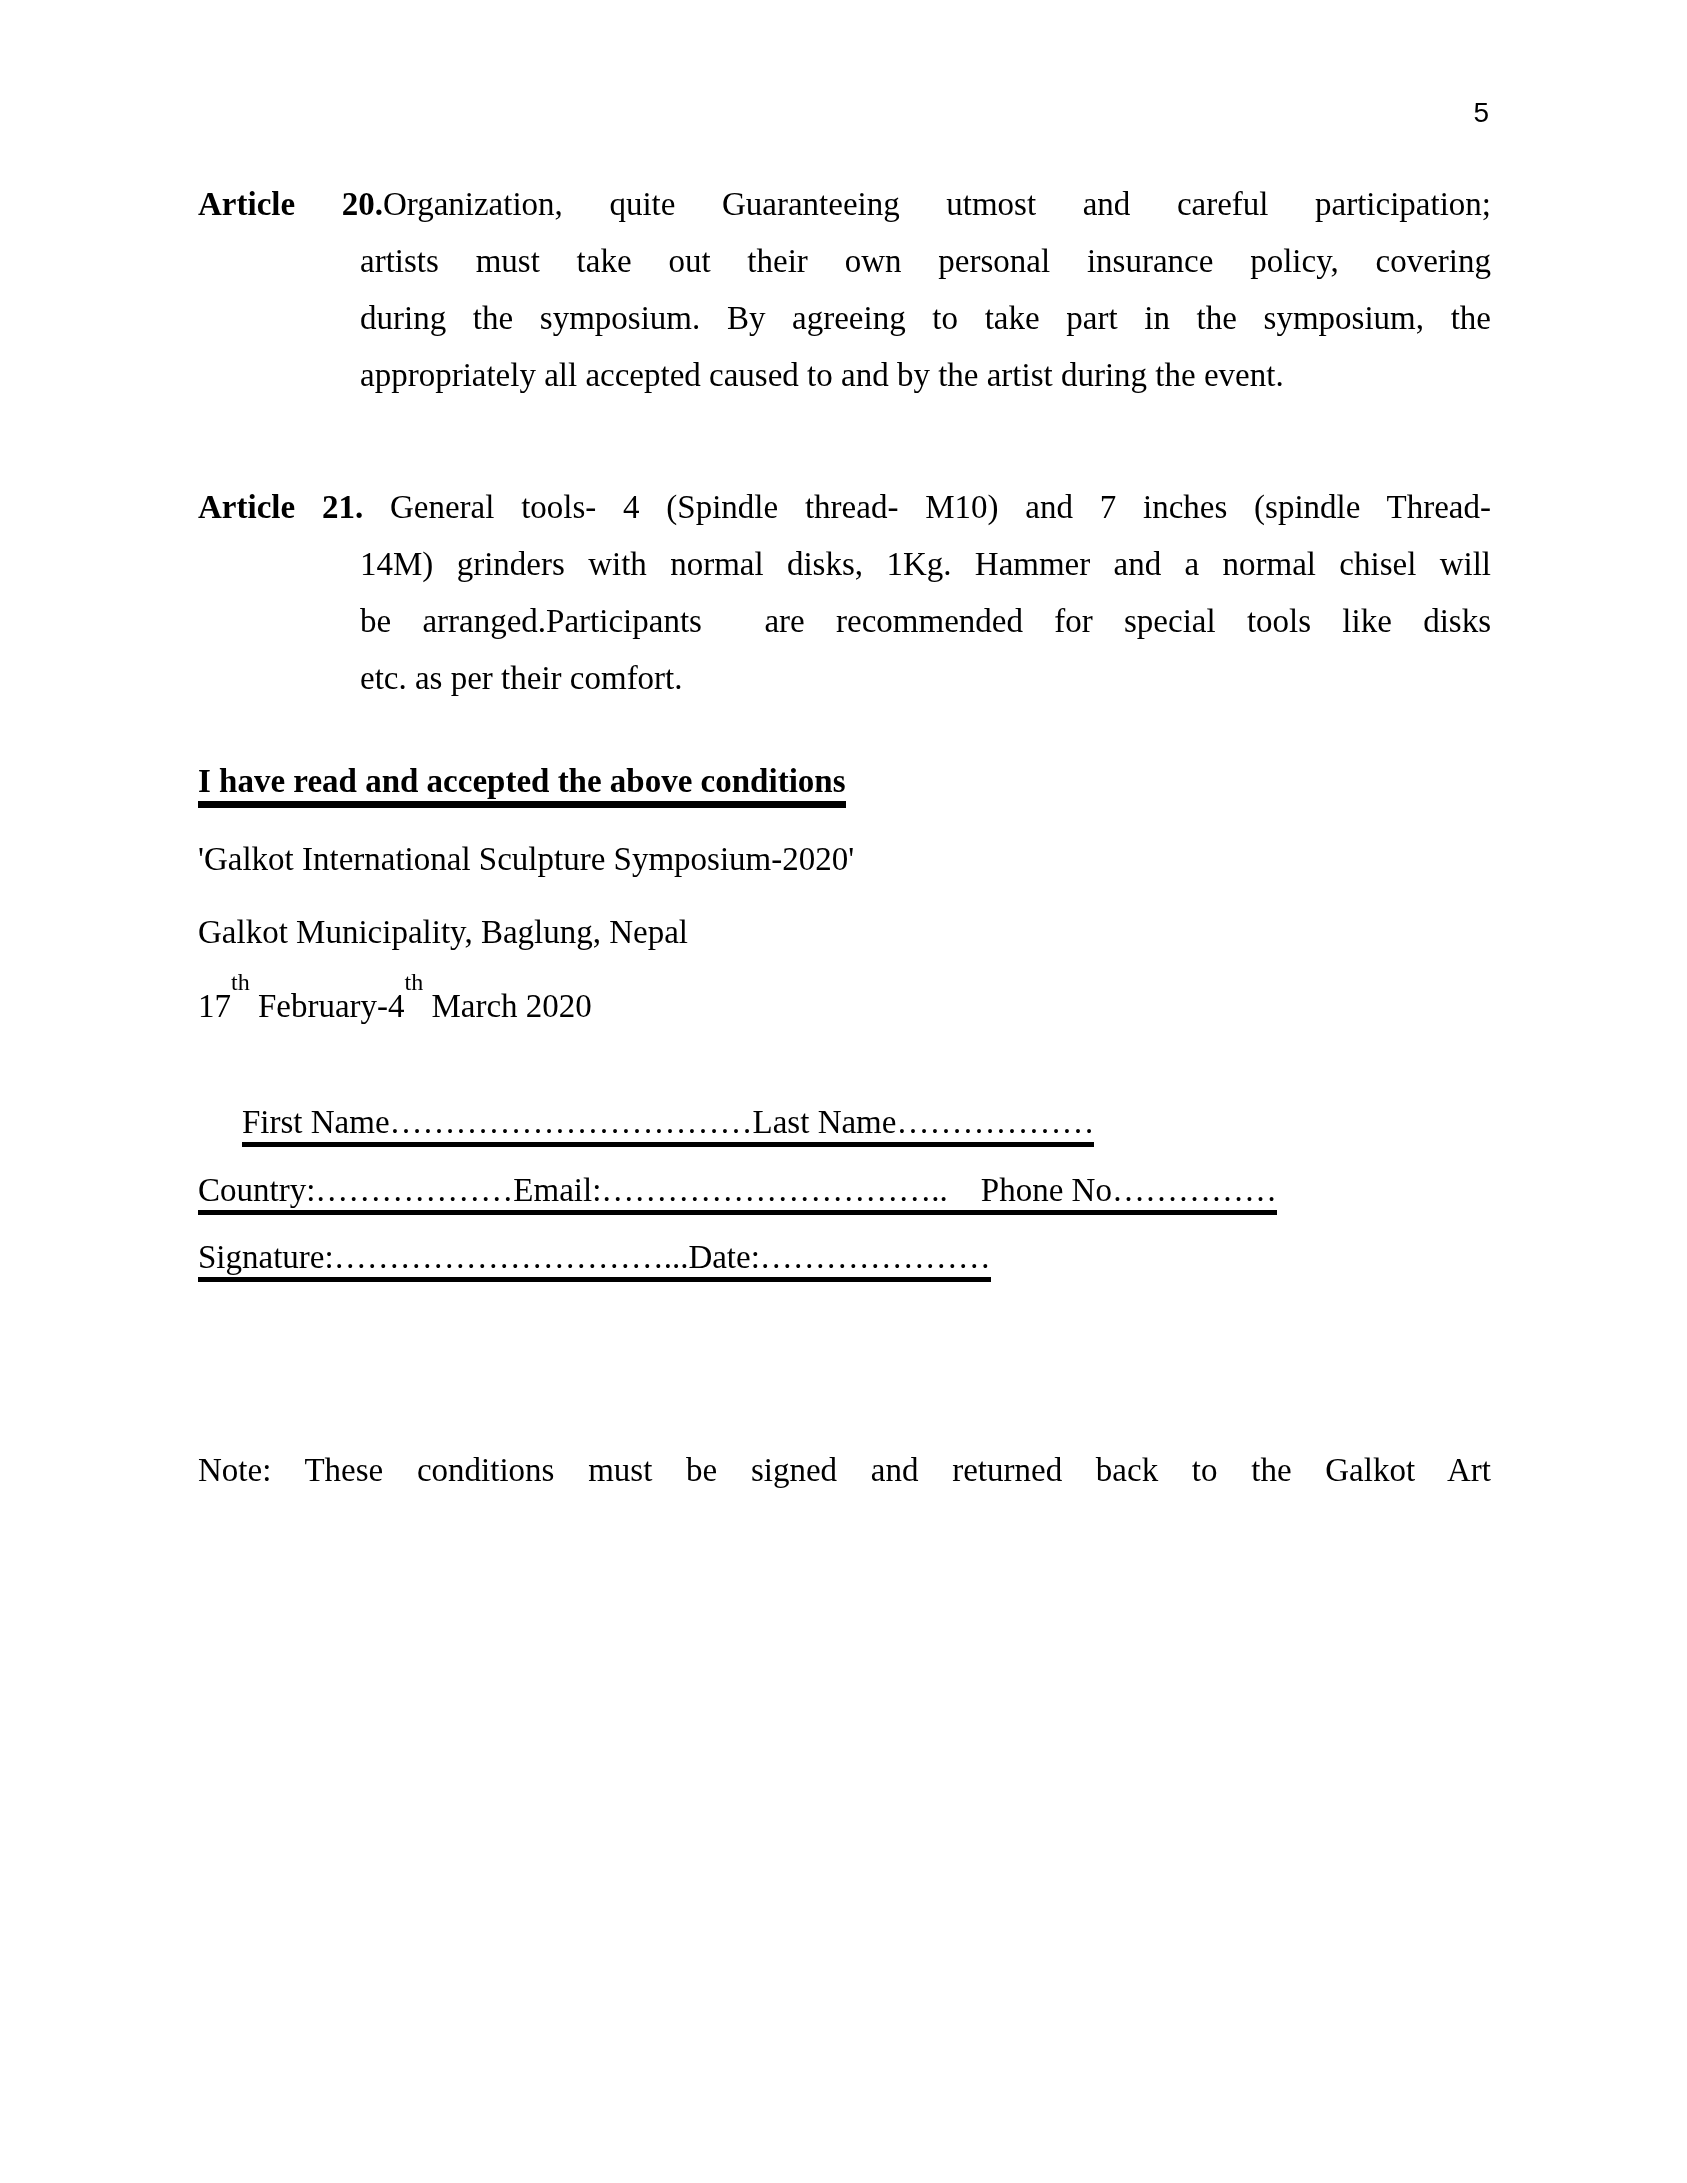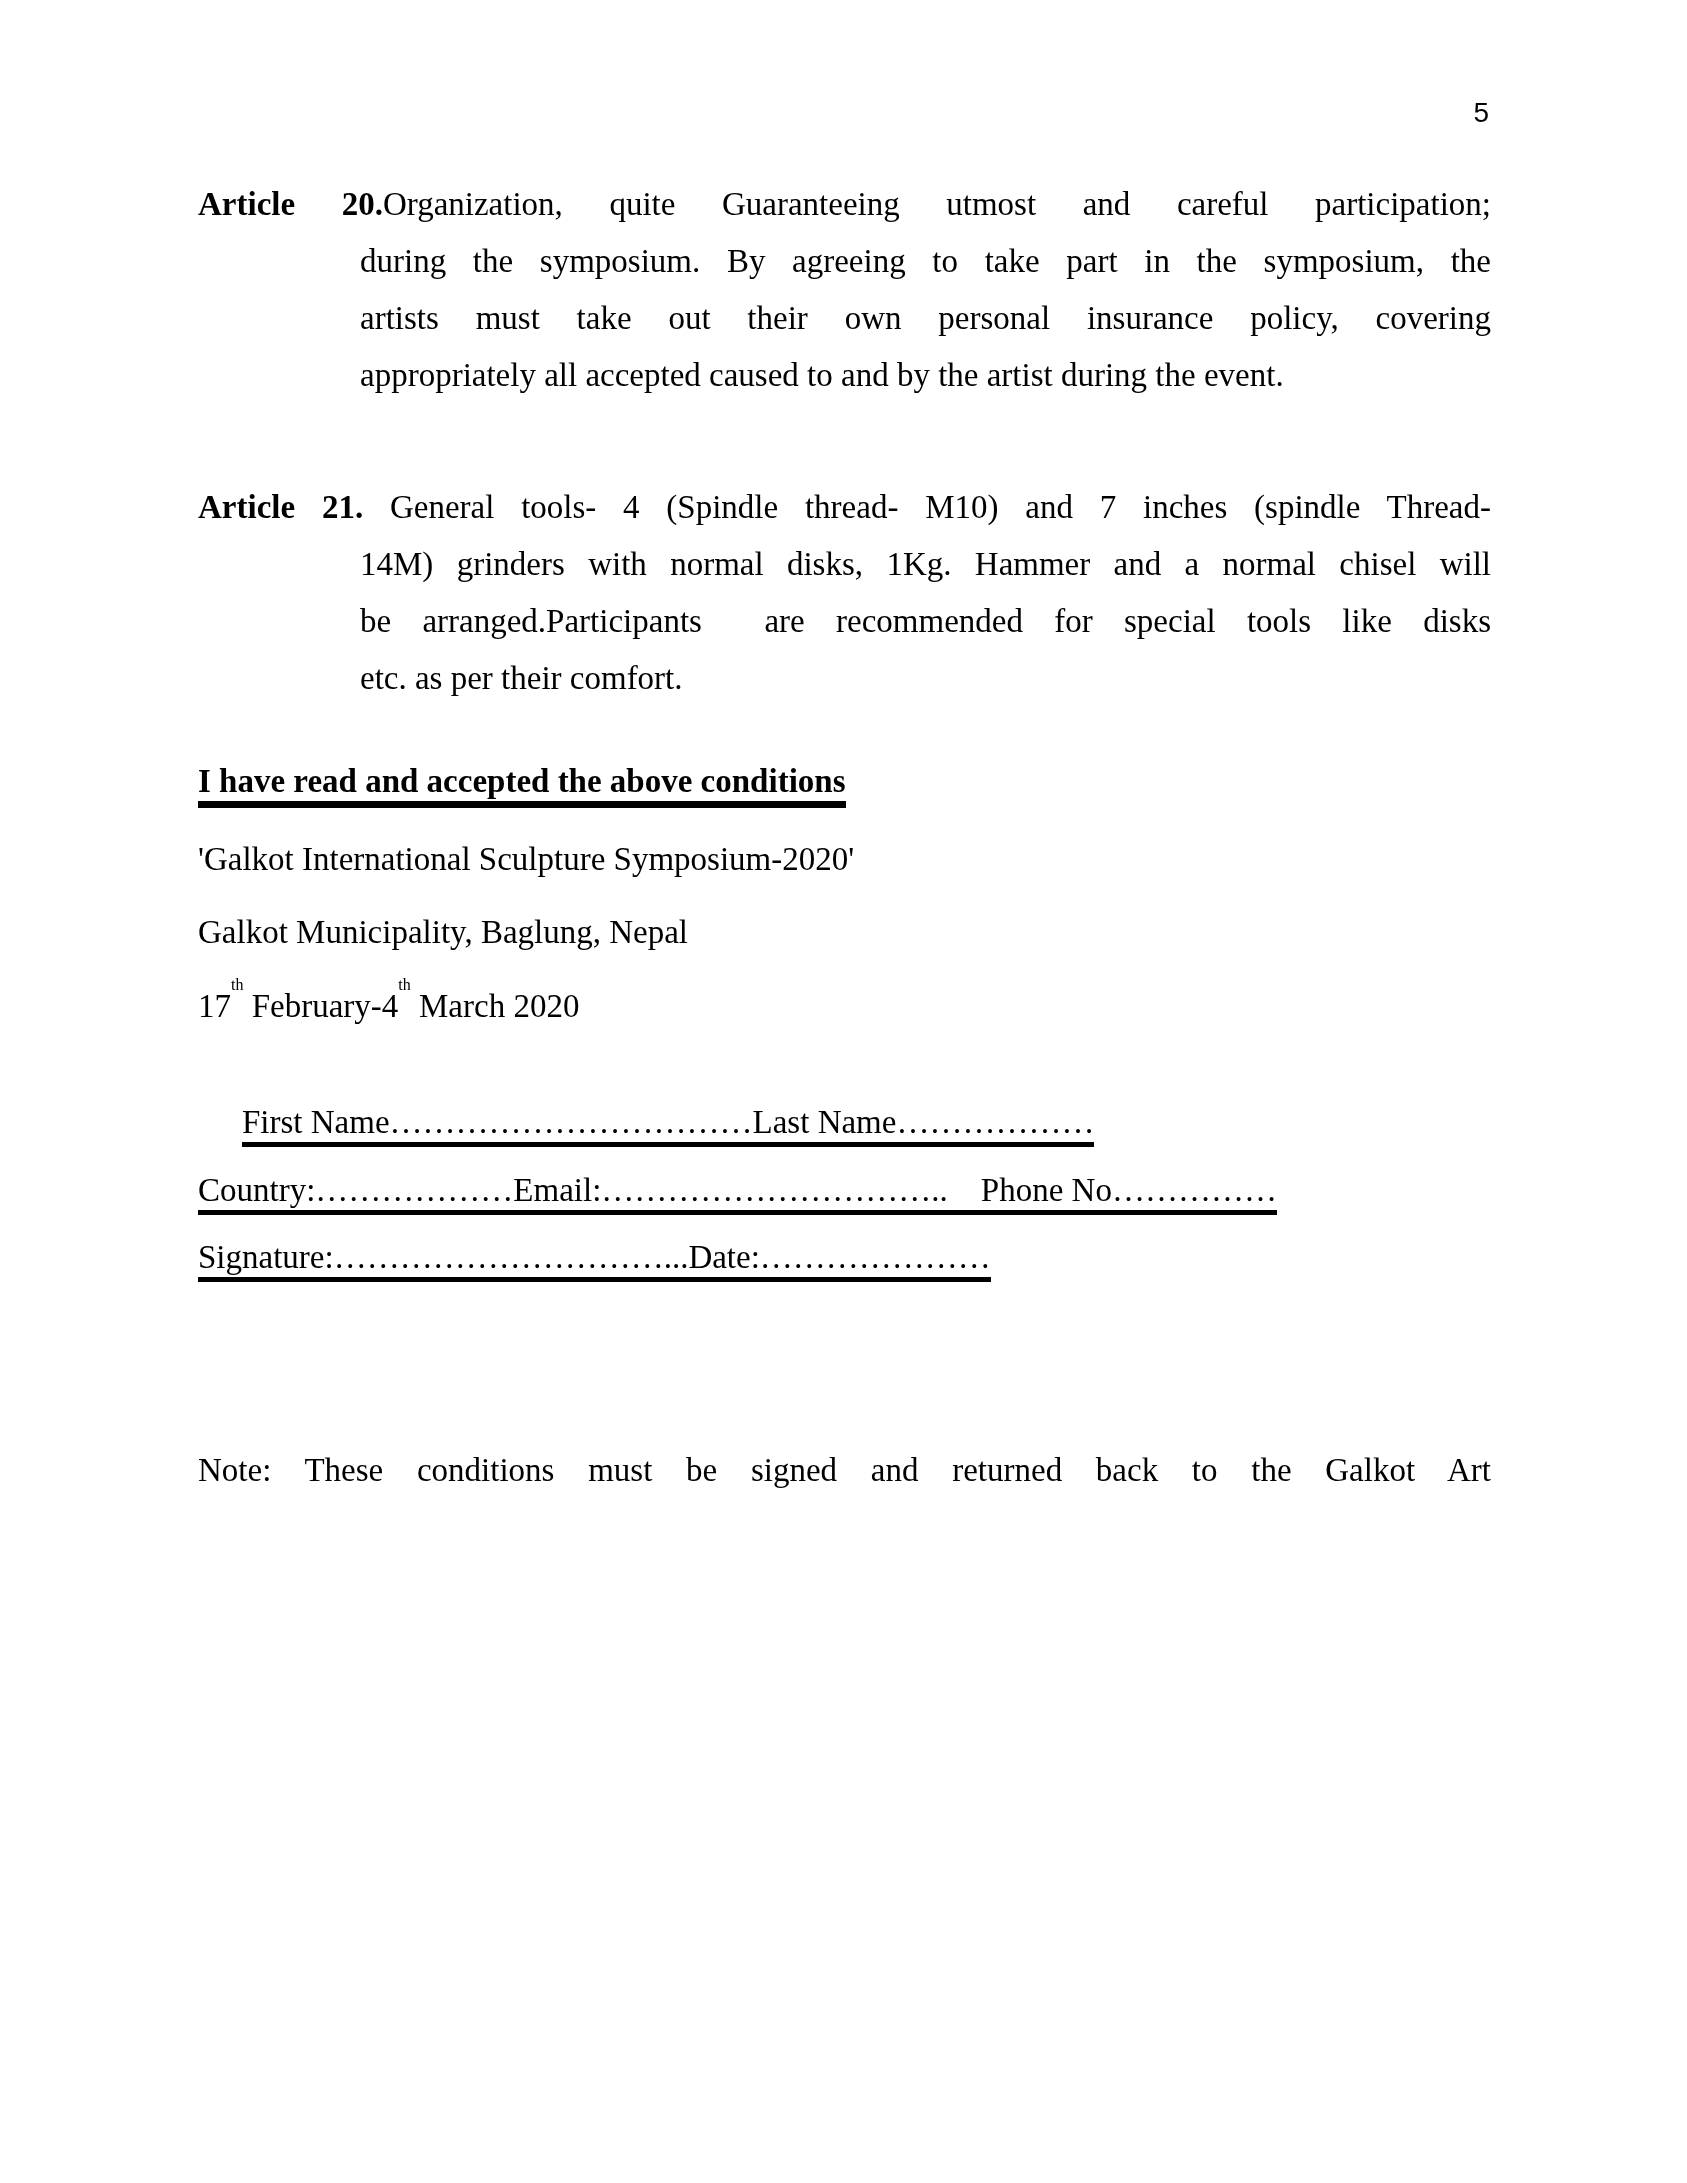--- a/index.html
+++ b/index.html
@@ -50,35 +50,35 @@
     border-bottom: 7.3px solid #000000;
     padding-bottom: 1.3px;
   }
   .ul-field {
     display: inline-block;
     line-height: 37px;
     border-bottom: 5.3px solid #000000;
     padding-bottom: 1.3px;
   }
   sup.ord {
-    font-size: 16px;
+    font-size: 24px;
     line-height: 0;
     position: relative;
     top: -14.6px;
   }
 </style>
 </head>
 <body>
 
 <div class="page-number">5</div>
 
 <section class="block" style="top: 176px;">
   <div class="jline"><span class="label-bold">Article 20.</span><span>Organization, quite Guaranteeing utmost and careful participation;</span></div>
+  <div class="jline cont">artists must take out their own personal insurance policy, covering</div>
   <div class="jline cont">during the symposium. By agreeing to take part in the symposium, the</div>
-  <div class="jline cont">artists must take out their own personal insurance policy, covering</div>
   <div class="cont">appropriately all accepted caused to and by the artist during the event.</div>
 </section>
 
 <section class="block" style="top: 479px;">
   <div class="jline"><span class="label-bold">Article 21.</span><span> General tools- 4 (Spindle thread- M10) and 7 inches (spindle Thread-</span></div>
   <div class="jline cont">14M) grinders with normal disks, 1Kg. Hammer and a normal chisel will</div>
   <div class="jline cont">be arranged.Participants&nbsp; are recommended for special tools like disks</div>
   <div class="cont">etc. as per their comfort.</div>
 </section>
 

